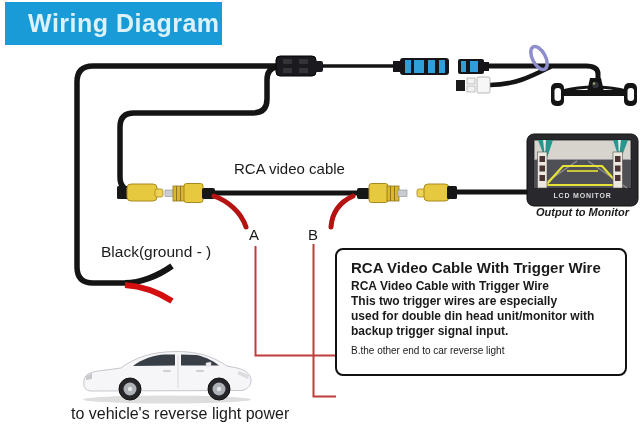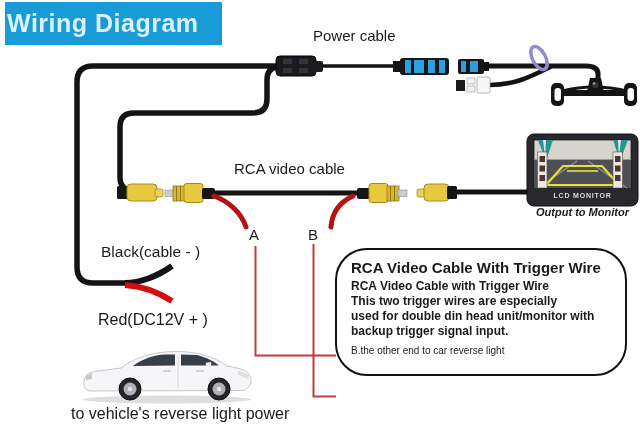--- a/index.html
+++ b/index.html
@@ -7,38 +7,38 @@
     width:640px;height:430px;position:relative;background:#ffffff;overflow:hidden;
     font-family:"Liberation Sans",sans-serif;color:#1a1a1a;
   }
   #stage{position:absolute;left:0;top:0;width:640px;height:430px;}
   svg{position:absolute;left:0;top:0;}
   .lbl{position:absolute;white-space:nowrap;color:#1a1a1a;}
   .banner{
     position:absolute;left:5px;top:2px;width:217px;height:43px;background:#189BD7;
   }
   .banner span{
-    display:block;line-height:43px;padding-left:2px;font-size:25px;font-weight:bold;
+    display:block;line-height:43px;padding-left:23px;font-size:25px;font-weight:bold;
     color:#DCF2FB;letter-spacing:.5px;
   }
   .lbl-power{left:313px;top:27px;font-size:15px;}
   .lbl-camera{left:475px;top:29px;font-size:15px;}
   .lbl-camconn{left:376px;top:91px;font-size:15px;}
   .lbl-rca{left:234px;top:160px;font-size:15px;}
   .lbl-output{left:527px;top:206px;width:111px;text-align:center;font-size:11px;font-weight:bold;font-style:italic;}
   .lbl-lcd{left:527px;top:192px;width:111px;text-align:center;font-size:7px;font-weight:bold;
            color:#DBDBDB;letter-spacing:.8px;}
   .lbl-black{left:101px;top:243px;font-size:15.5px;}
   .lbl-red{left:98px;top:311px;font-size:16px;}
   .lbl-a{left:249px;top:226px;font-size:15px;}
   .lbl-b{left:308px;top:226px;font-size:15px;}
   .lbl-reverse{left:71px;top:405px;font-size:16px;}
   .infobox{
     position:absolute;left:335px;top:248px;width:292px;height:128px;box-sizing:border-box;
-    background:#fff;border:2.5px solid #111;border-radius:32px;padding:9px 10px 8px 14px;
+    background:#fff;border:2.5px solid #111;border-radius:8px;padding:9px 10px 8px 14px;
   }
   .infobox .title{font-size:15px;font-weight:bold;line-height:17px;}
   .infobox .body{font-size:12px;font-weight:bold;line-height:15px;white-space:pre-wrap;margin-top:3px;}
   .infobox .pointA{font-size:12px;font-weight:bold;line-height:15px;white-space:pre-wrap;margin-top:7px;}
   .infobox .pointB{font-size:10px;font-weight:normal;line-height:15px;white-space:pre-wrap;margin-top:4px;}
 </style>
 </head>
 <body>
 
 <div id="stage">
@@ -181,26 +181,24 @@
     <circle cx="219" cy="389" r="11" fill="#26262A" stroke="#111" stroke-width="1"></circle>
     <circle cx="219" cy="389" r="6.5" fill="#AEB2B8"></circle>
     <circle cx="219" cy="389" r="2.2" fill="#E6E6E6"></circle>
   </g>
 </svg>
 
 <div class="banner">
   <span>Wiring Diagram</span>
 </div>
 
-<div class="lbl lbl-power">Power cable</div>
 <div class="lbl lbl-rca">RCA video cable</div>
 <div class="lbl lbl-lcd">LCD MONITOR</div>
 <div class="lbl lbl-output">Output to Monitor</div>
-<div class="lbl lbl-black">Black(cable - )</div>
-<div class="lbl lbl-red">Red(DC12V + )</div>
+<div class="lbl lbl-black">Black(ground - )</div>
 <div class="lbl lbl-a">A</div>
 <div class="lbl lbl-b">B</div>
 <div class="lbl lbl-reverse">to vehicle's reverse light power</div>
 
 <div class="infobox">
   <div class="title">RCA Video Cable With Trigger Wire</div>
   <div class="body">RCA Video Cable with Trigger Wire
 This two trigger wires are especially
 used for double din head unit/monitor with
 backup trigger signal input.</div>

